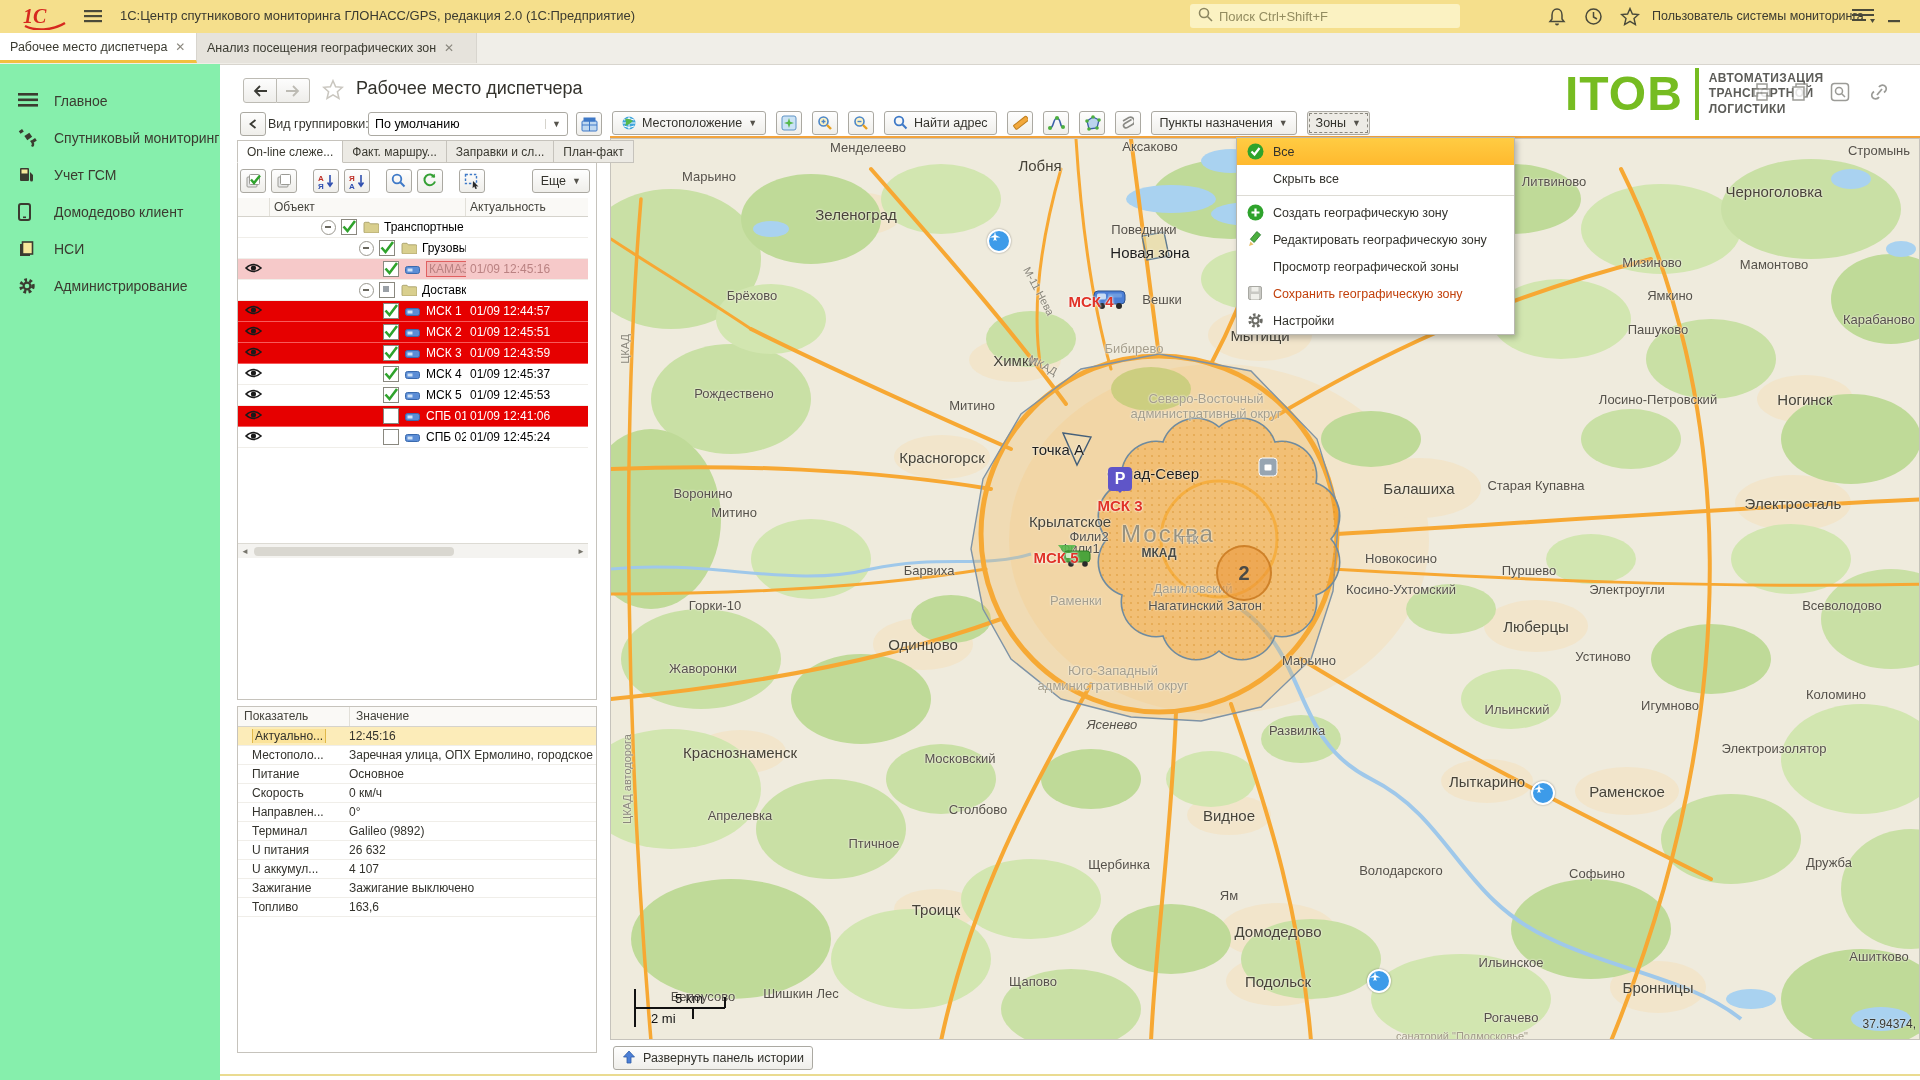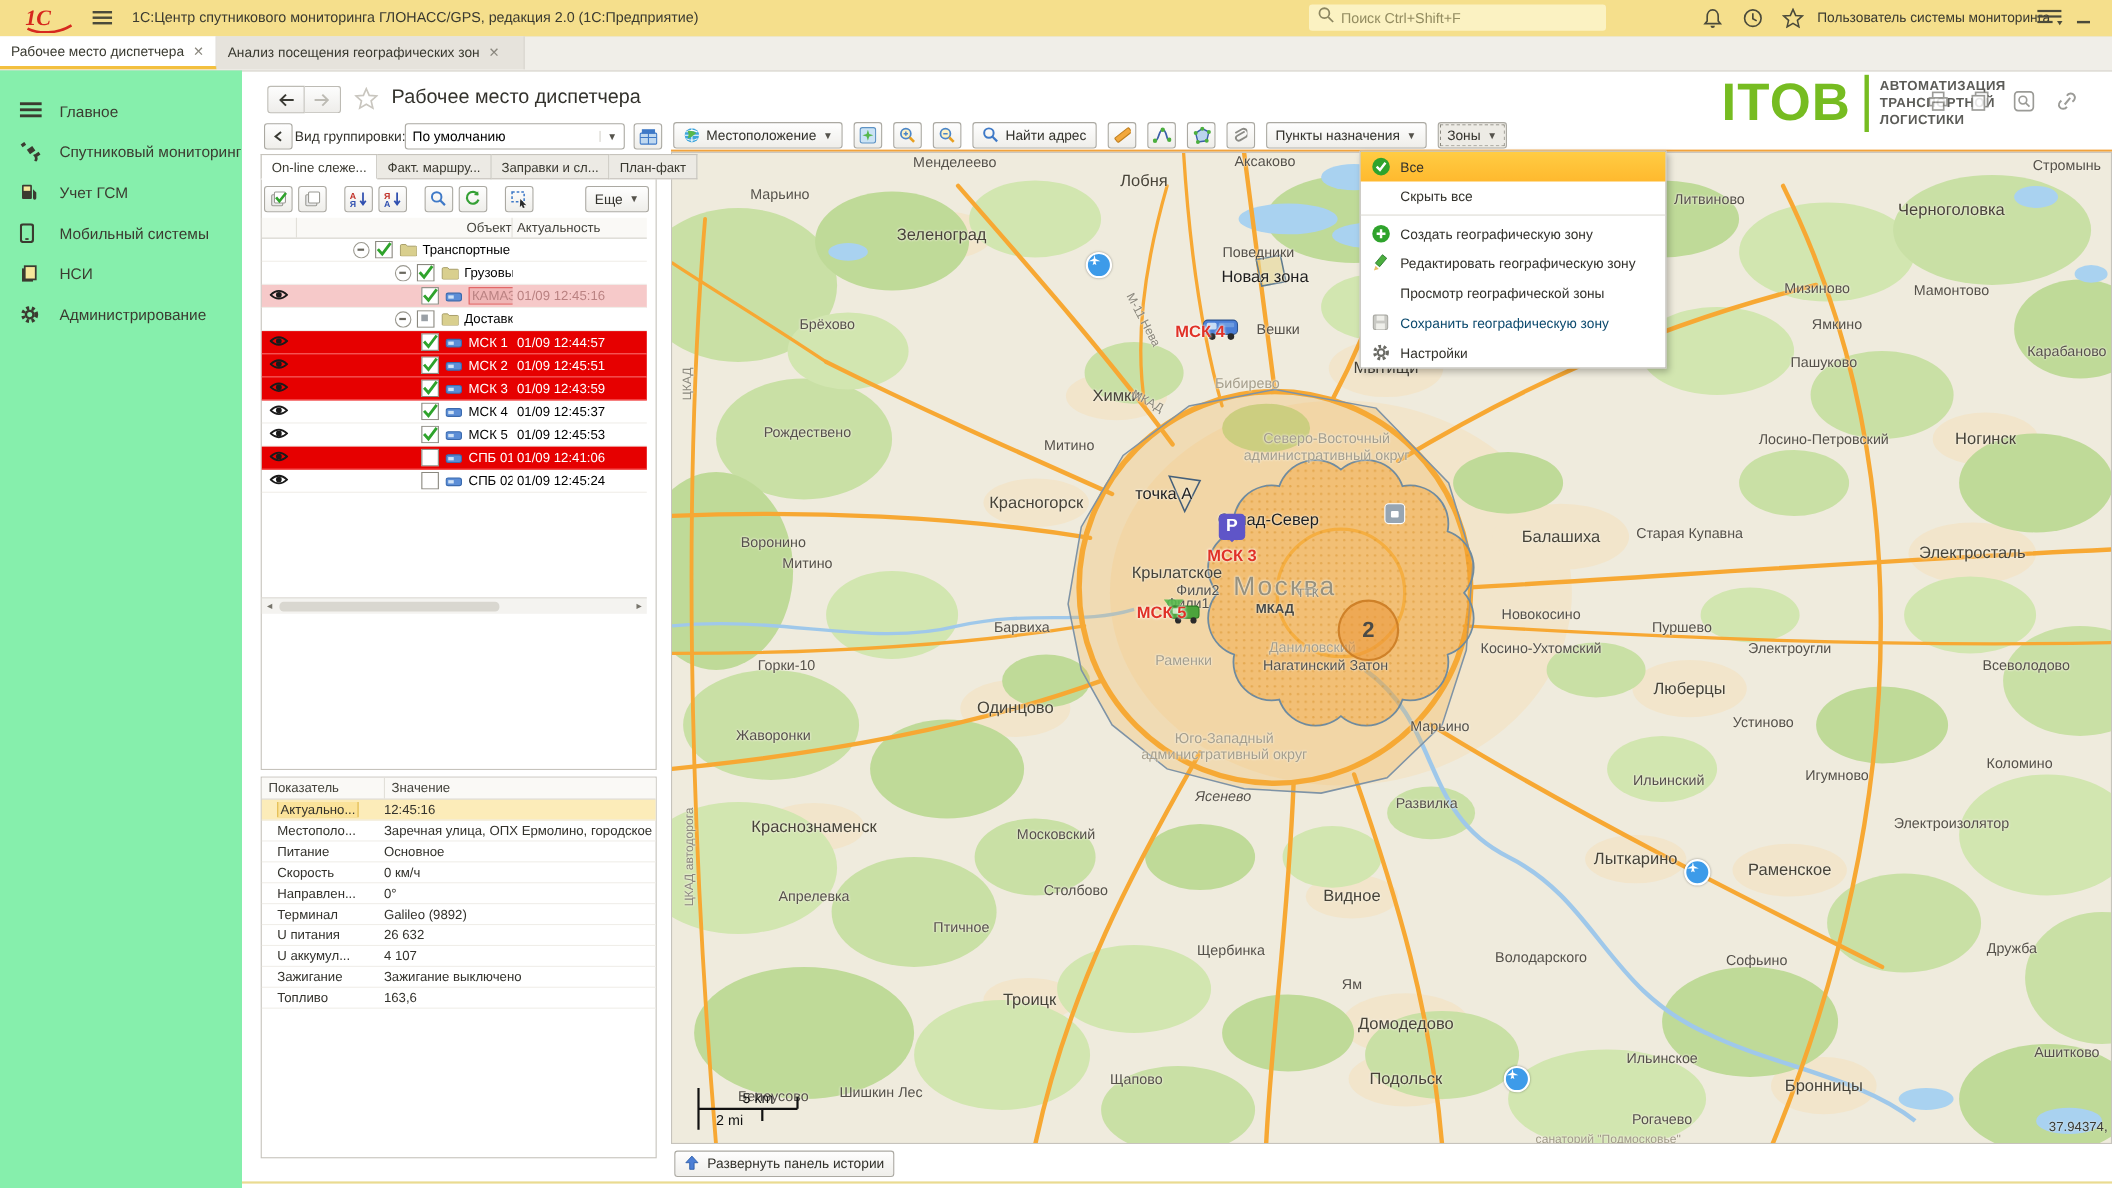--- a/index.html
+++ b/index.html
@@ -58,21 +58,21 @@
   #panel-tabs{position:absolute;left:237px;top:140px;height:23px;display:flex;z-index:3;}
   .ptab{height:23px;display:flex;align-items:center;padding:0 9px;font-size:12px;color:#3A3930;border:1px solid #C6C3BC;border-left:none;background:#ECEAE4;box-sizing:border-box;}
   .ptab:first-child{border-left:1px solid #C6C3BC;}
   .ptab.active{background:#fff;border-bottom:1px solid #fff;}
   #tree-toolbar{position:absolute;left:240px;top:168px;width:354px;height:26px;display:flex;gap:5px;align-items:center;}
   #tree-toolbar .gap{width:6px;}
   #tree-toolbar .more{margin-left:auto;margin-right:4px;}
   #tree-grid{position:absolute;left:238px;top:198px;width:350px;height:460px;font-size:12px;}
   .ghead{display:flex;height:18px;background:#FAF9F6;border-bottom:1px solid #D5D3CC;color:#44433C;}
   .ghead .c-eye{width:31px;border-right:1px solid #E2E0D9;}
-  .ghead .c-obj{flex:1;padding-left:4px;line-height:18px;border-right:1px solid #E2E0D9;text-align:right;}
+  .ghead .c-obj{flex:1;padding-left:4px;line-height:18px;border-right:1px solid #E2E0D9;}
   .ghead .c-time{width:118px;padding-left:4px;line-height:18px;}
   .trow{display:flex;height:20px;align-items:center;border-bottom:1px solid #F0EEE9;}
   .trow .c-eye{width:31px;display:flex;justify-content:center;}
   .trow .c-obj{flex:1;display:flex;align-items:center;overflow:hidden;white-space:nowrap;}
   .trow .c-time{width:118px;padding-left:4px;}
   .trow.alarm{background:#E60000;color:#fff;border-bottom:1px solid #F75A5A;}
   .trow.selected{background:#F6C9C9;color:#BA8282;}
   .trow.selected .objname{border:1px solid #E06060;background:#EFB6B6;padding:0 2px;}
   .exp{width:13px;height:13px;border:1px solid #9A988F;border-radius:50%;position:relative;margin-right:5px;flex:none;background:#fff;}
   .exp:after{content:"";position:absolute;left:2.5px;top:5.5px;width:6px;height:1.5px;background:#6A685F;}
@@ -118,21 +118,21 @@
   #coords{position:absolute;right:3px;top:878px;font-size:12px;color:#3A3A34;text-shadow:0 0 2px #F4F0E4;}
   
   #history-bar{position:absolute;left:610px;top:1042px;width:1310px;height:32px;background:#FFFFFF;}
   #history-btn{position:absolute;left:3px;top:4px;}
   #bottom-line{position:absolute;left:220px;top:1074px;width:1700px;height:2px;background:#EADB91;}
   
   #zones-menu{position:absolute;left:1236px;top:137px;width:277px;background:#fff;border:1px solid #B9B7B0;box-shadow:2px 3px 6px rgba(0,0,0,.25);z-index:50;}
   .zm-item{height:27px;display:flex;align-items:center;padding-left:10px;font-size:12.5px;color:#33322C;}
   .zm-item .zic{width:17px;height:17px;margin-right:9px;display:inline-block;}
   .zm-item.hl{background:linear-gradient(#FFCC43,#FFB92E);}
-  .zm-item.dis{color:#0c4a6e;}
+  .zm-item.dis{color:#c2410c;}
   .zm-sep{height:1px;background:#DDDBD4;margin:3px 0;}
 </style>
 </head>
 <body>
 
 <div id="topbar">
   <span id="logo1c">
     <svg width="46" height="26" viewBox="0 0 46 26">
         <text x="1" y="19" font-family="Liberation Serif,serif" font-style="italic" font-weight="bold" font-size="20" fill="#D6281E">1С</text>
         <path d="M3 22 C13 27 30 27 43 19" stroke="#D6281E" stroke-width="2.4" fill="none"></path>
@@ -222,21 +222,21 @@
             <path d="M12 6 l3 3 v5 a1.5 1.5 0 0 1 -3 0z"></path>
           </g>
         </svg></span>
       <span>Учет ГСМ</span>
     </div>
     <div class="sb-item">
       <span class="ic"><svg width="13" height="18" viewBox="0 0 13 18">
           <rect x="1" y="1" width="11" height="16" rx="2" fill="none" stroke="currentColor" stroke-width="2"></rect>
           <rect x="5" y="13.5" width="3" height="1.6" fill="currentColor"></rect>
         </svg></span>
-      <span>Мобильный системы</span>
+      <span>Домодедово клиент</span>
     </div>
     <div class="sb-item">
       <span class="ic"><svg width="18" height="17" viewBox="0 0 18 17">
           <g fill="currentColor">
             <rect x="2" y="4" width="10" height="12"></rect>
             <rect x="4.5" y="2" width="10" height="12" fill="#F6E79B" stroke="currentColor" stroke-width="1.6"></rect>
           </g>
         </svg></span>
       <span>НСИ</span>
     </div>

